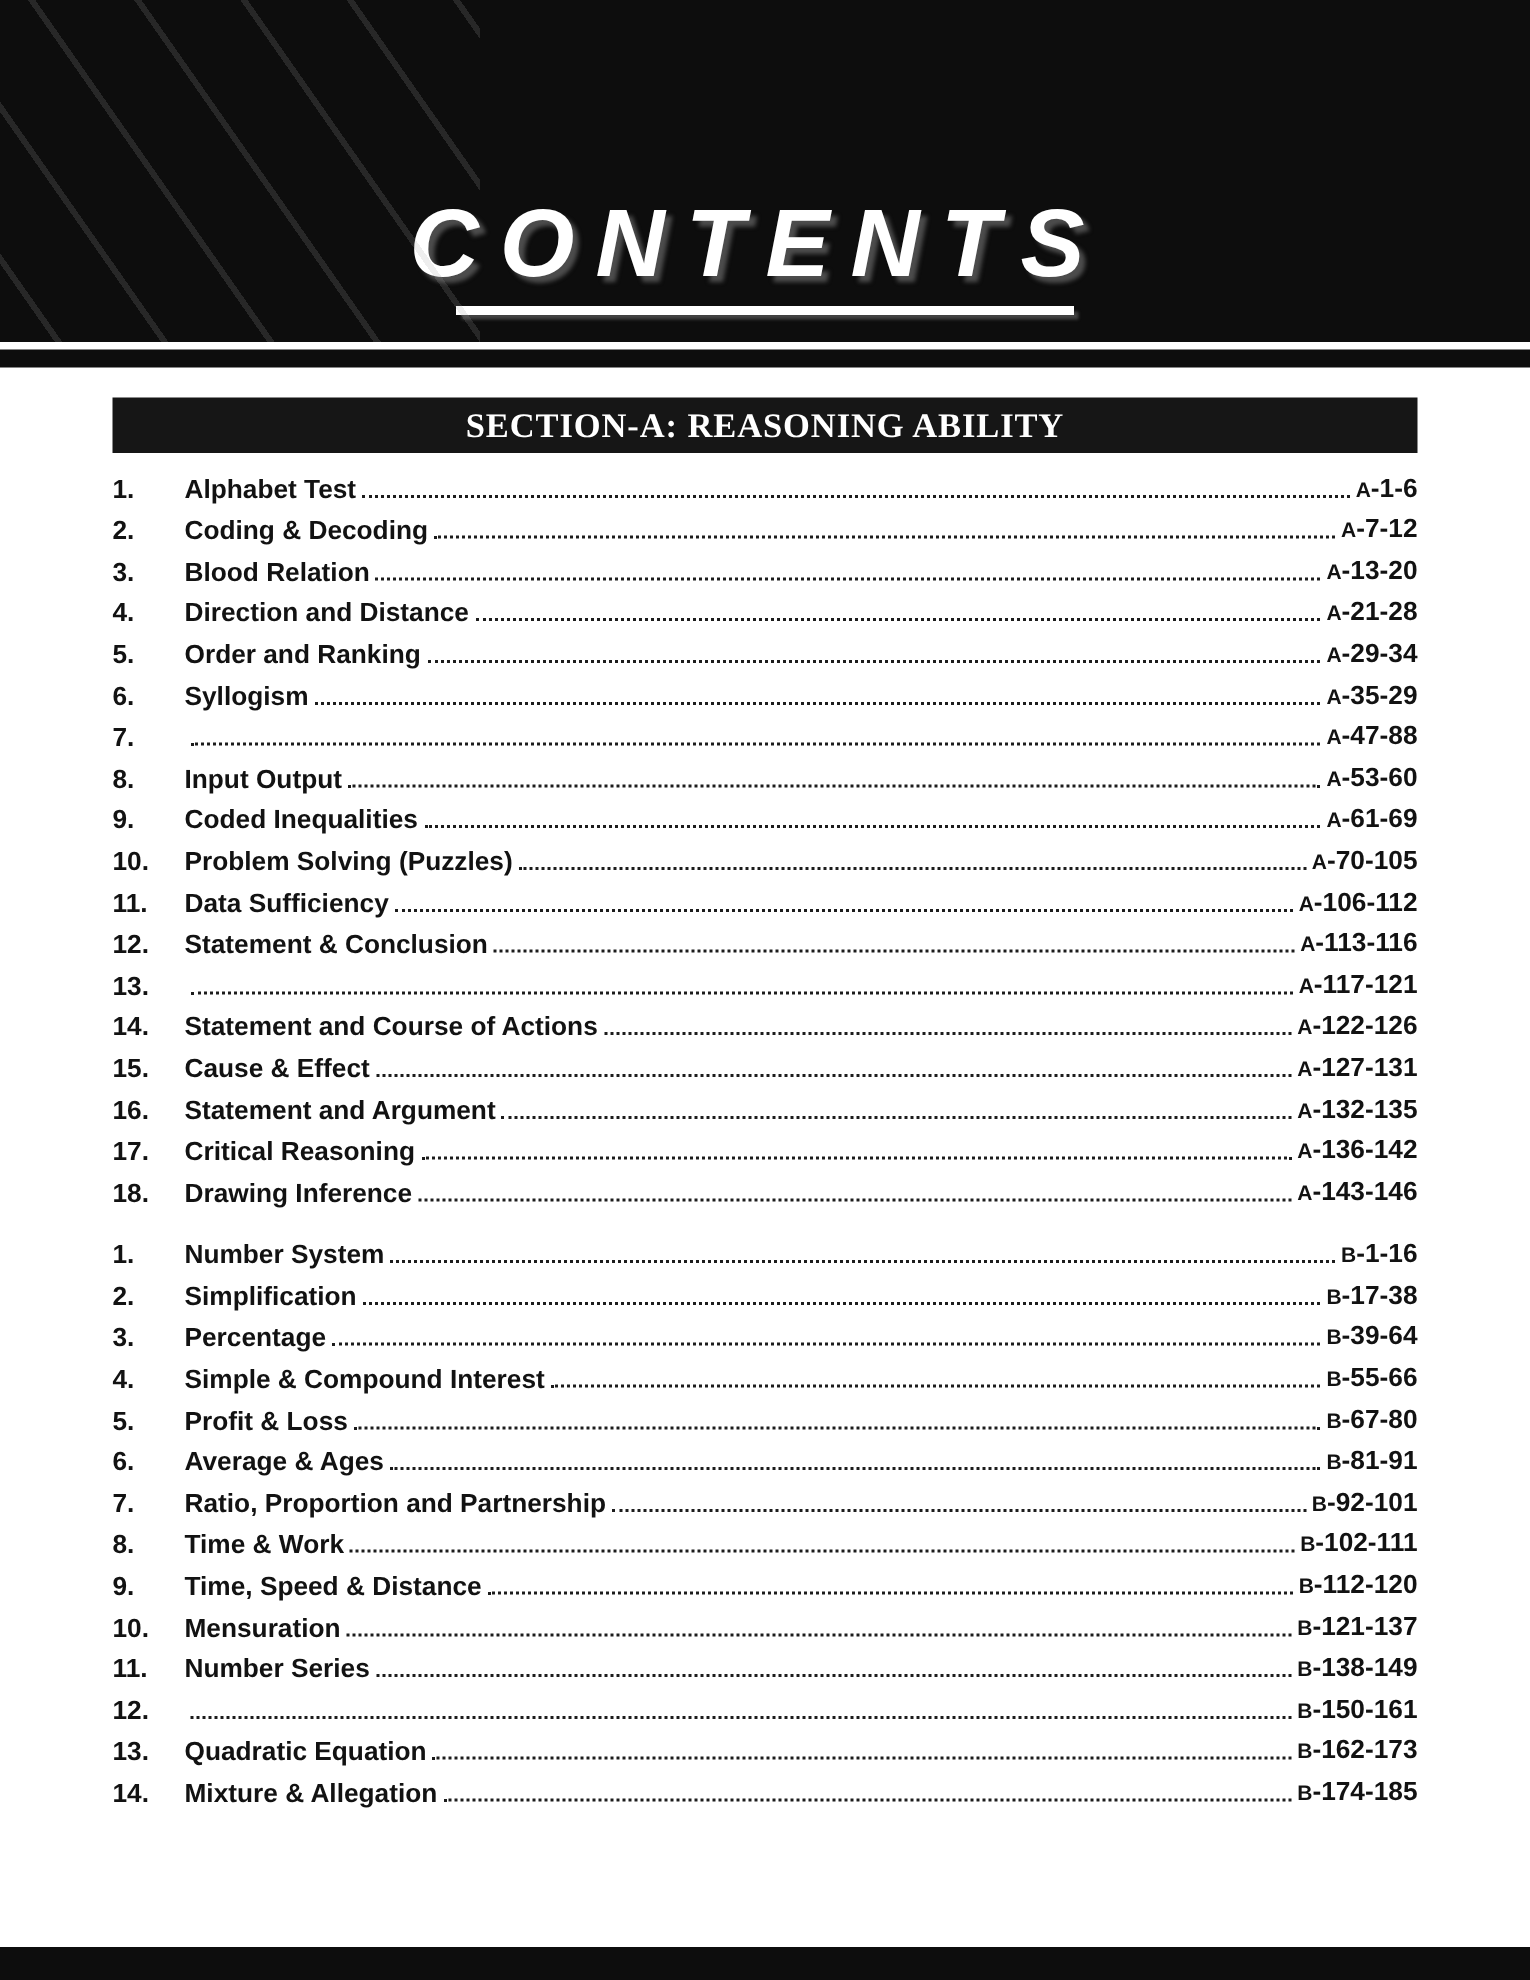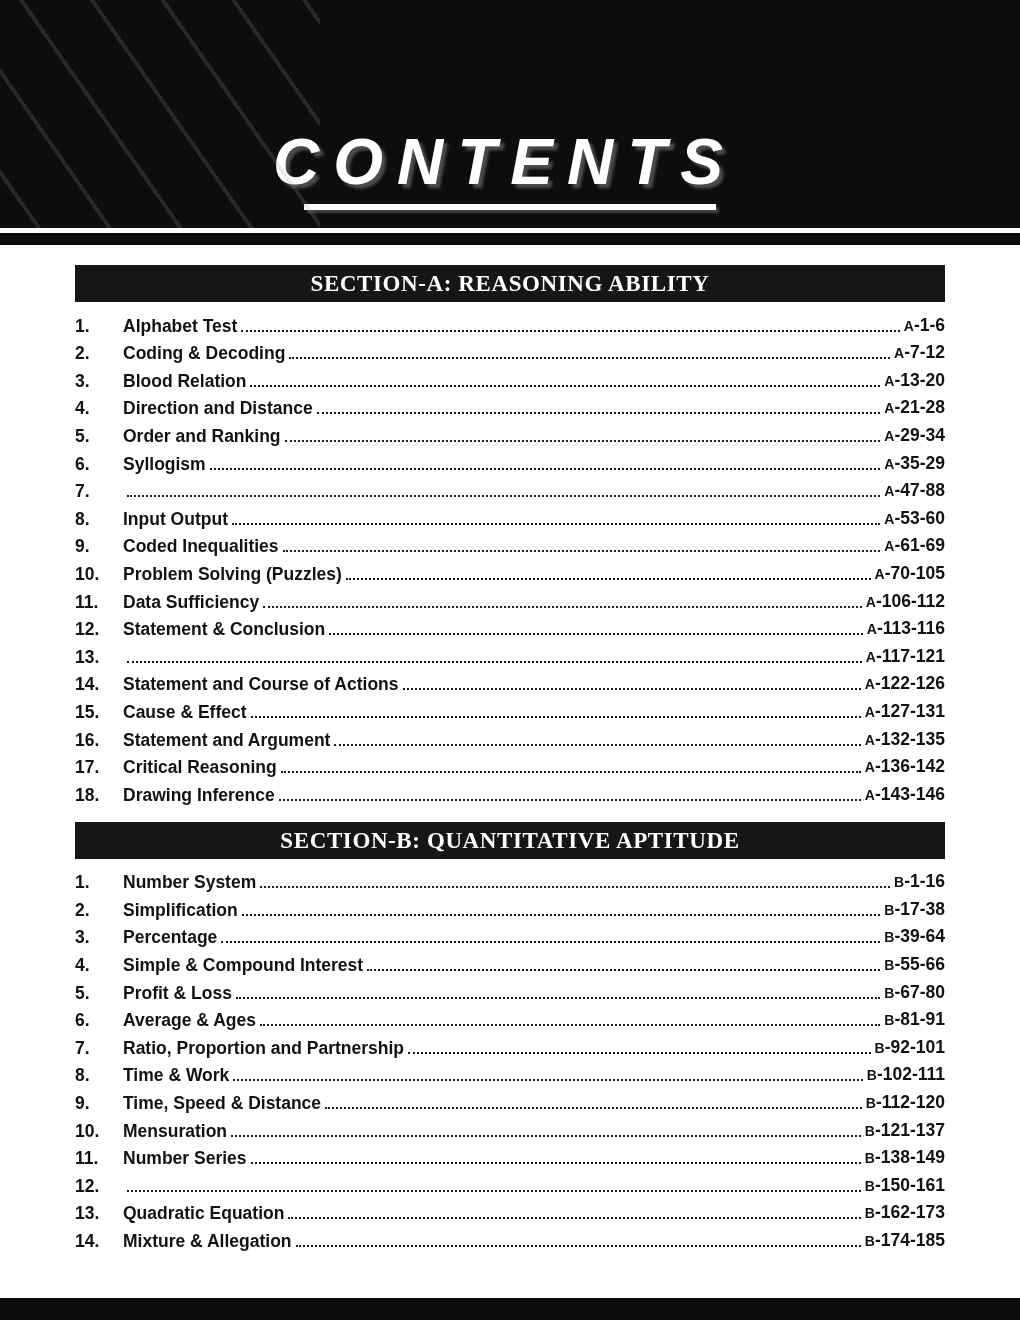--- a/index.html
+++ b/index.html
@@ -219,21 +219,20 @@
   <div class="toc-row">
     <span class="num">18.</span>
     <span class="label">Drawing Inference</span>
     <span class="dots"></span>
     <span class="pageref"><span class="prefix">A</span><span class="rest">-143-146</span></span>
   </div>
 </div>
   </section>
 
   <section class="section">
-    <div class="section-bar">SECTION-B: QUANTITATIVE APTITUDE</div>
     <div class="rows">
   <div class="toc-row">
     <span class="num">1.</span>
     <span class="label">Number System</span>
     <span class="dots"></span>
     <span class="pageref"><span class="prefix">B</span><span class="rest">-1-16</span></span>
   </div>
 
   <div class="toc-row">
     <span class="num">2.</span>

